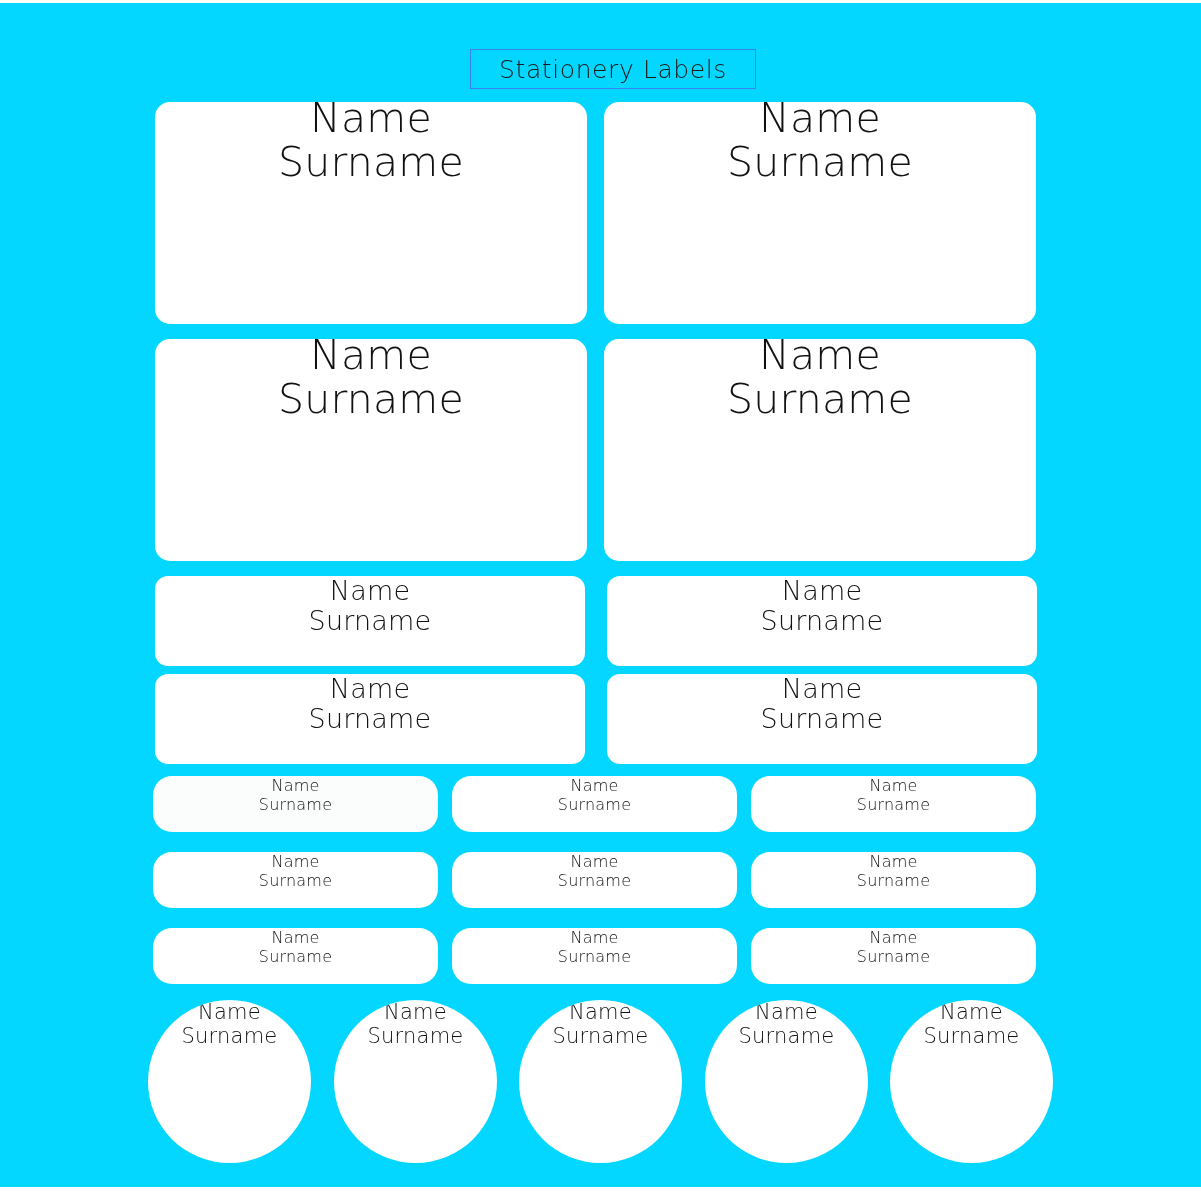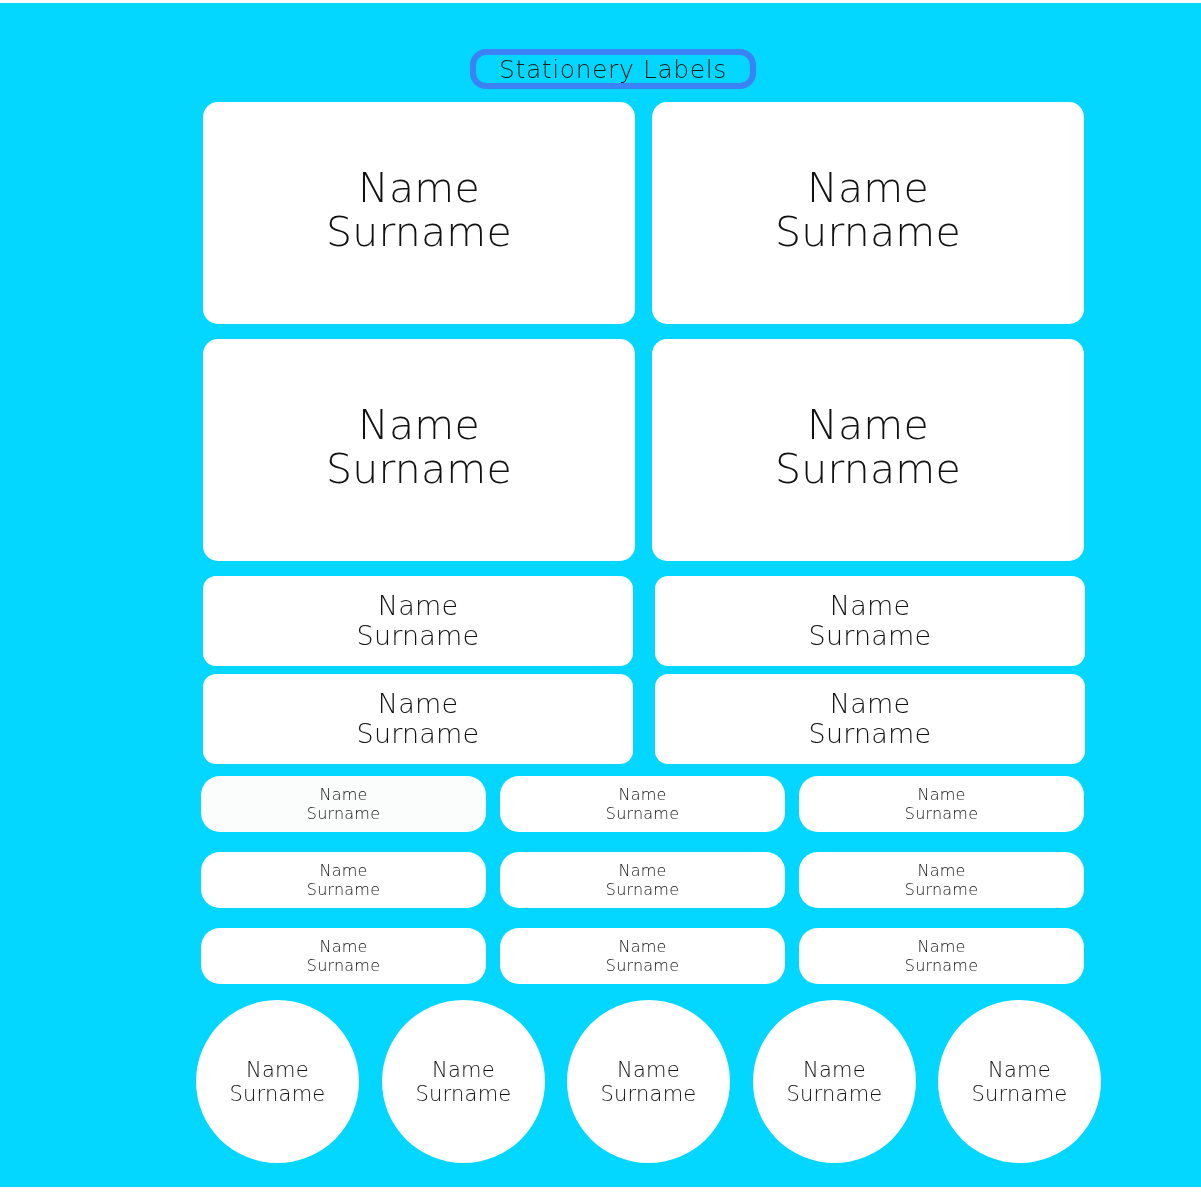--- a/index.html
+++ b/index.html
@@ -26,22 +26,22 @@
   }
 
   
   #title-box {
     position: absolute;
     left: 470px;
     top: 46px;
     width: 286px;
     height: 40px;
     box-sizing: border-box;
-    border: 6px solid #3b82f6;
-    border-radius: 16px;
+    border: 1px solid #3b82f6;
+    border-radius: 0;
     display: flex;
     align-items: center;
     justify-content: center;
   }
   #title-text {
     font-size: 25px;
     font-weight: 300;
     color: #1b1b1b;
     letter-spacing: 0.6px;
     white-space: nowrap;
@@ -49,23 +49,21 @@
   }
 
   
   .label {
     position: absolute;
     background: #ffffff;
     box-sizing: border-box;
     display: flex;
     flex-direction: column;
     align-items: center;
-    justify-content: center;
     overflow: hidden;
-    margin-left: 48px;
   }
   .label .ln {
     display: block;
     color: #111111;
     font-weight: 300;
     letter-spacing: 0.2px;
     white-space: nowrap;
     text-align: center;
     font-family: "DejaVu Sans", "Liberation Sans", sans-serif;
   }

